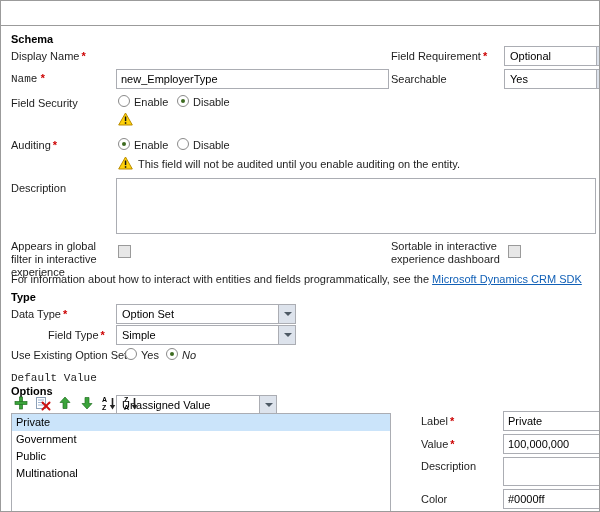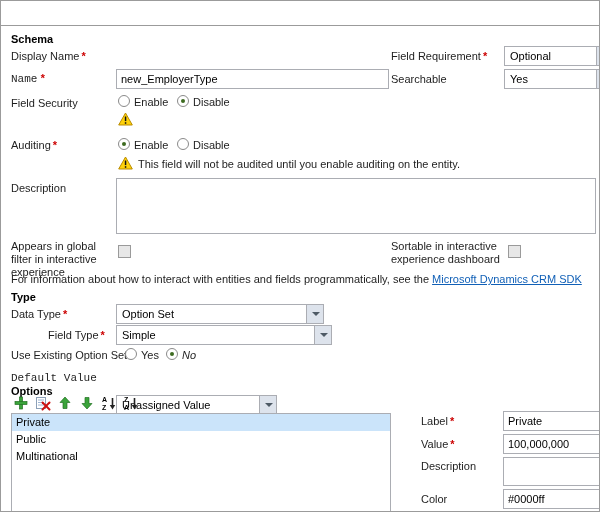--- a/index.html
+++ b/index.html
@@ -95,29 +95,29 @@
 
   <div class="lbl wraplbl" style="left:390px; top:239px; width:112px;">Sortable in interactive experience dashboard</div>
   <span class="chk" style="left:507px; top:244px;"></span>
 
   <div class="lbl" style="left:10px; top:272px; width:585px;"><span>For information about how to interact with entities and fields programmatically, see the</span>
         <a class="link">Microsoft Dynamics CRM SDK</a></div>
 
   <div class="heading" style="left:10px; top:290px;">Type</div>
 
   <div class="lbl" style="left:10px; top:307px;"><span>Data Type</span><span class="req">*</span></div>
-  <div class="dd" style="left:115px; top:303px; width:208px;">
+  <div class="dd" style="left:115px; top:303px; width:180px;">
     <span class="dd-text">Option Set</span>
     <span class="dd-btn">
         <span class="dd-arrow"></span>
       </span>
   </div>
 
   <div class="lbl" style="left:10px; top:328px;padding-left:37px;"><span>Field Type</span><span class="req">*</span></div>
-  <div class="dd" style="left:115px; top:324px; width:216px;">
+  <div class="dd" style="left:115px; top:324px; width:180px;">
     <span class="dd-text">Simple</span>
     <span class="dd-btn">
         <span class="dd-arrow"></span>
       </span>
   </div>
 
   <div class="lbl" style="left:10px; top:348px; white-space:nowrap;">Use Existing Option Set</div>
   <span class="radio" style="left:124px; top:347px;"></span>
   <div class="lbl" style="left:140px; top:348px;">Yes</div>
   <span class="radio on" style="left:165px; top:347px;"></span>
@@ -173,20 +173,21 @@
         <text x="1" y="7" font-size="7" font-weight="bold" fill="#000" font-family="Liberation Sans, sans-serif">Z</text>
         <text x="1" y="15" font-size="7" font-weight="bold" fill="#000" font-family="Liberation Sans, sans-serif">A</text>
         <line x1="11.5" y1="3" x2="11.5" y2="11" stroke="#222" stroke-width="1.6"></line>
         <polygon points="8.8,10 14.2,10 11.5,14.5" fill="#222"></polygon>
       </svg>
     </span>
   </div>
 
   <div class="listbox">
     <div class="list-item selected">Private</div>
+    <div class="list-item">Government</div>
     <div class="list-item">Public</div>
     <div class="list-item">Multinational</div>
   </div>
 
   <div class="lbl" style="left:420px; top:414px;"><span>Label</span><span class="req">*</span></div>
   <input class="tbox" style="left: 502px; top: 410px; width: 110px;" value="Private">
 
   <div class="lbl" style="left:420px; top:437px;"><span>Value</span><span class="req">*</span></div>
   <input class="tbox" style="left: 502px; top: 433px; width: 110px;" value="100,000,000">
 

